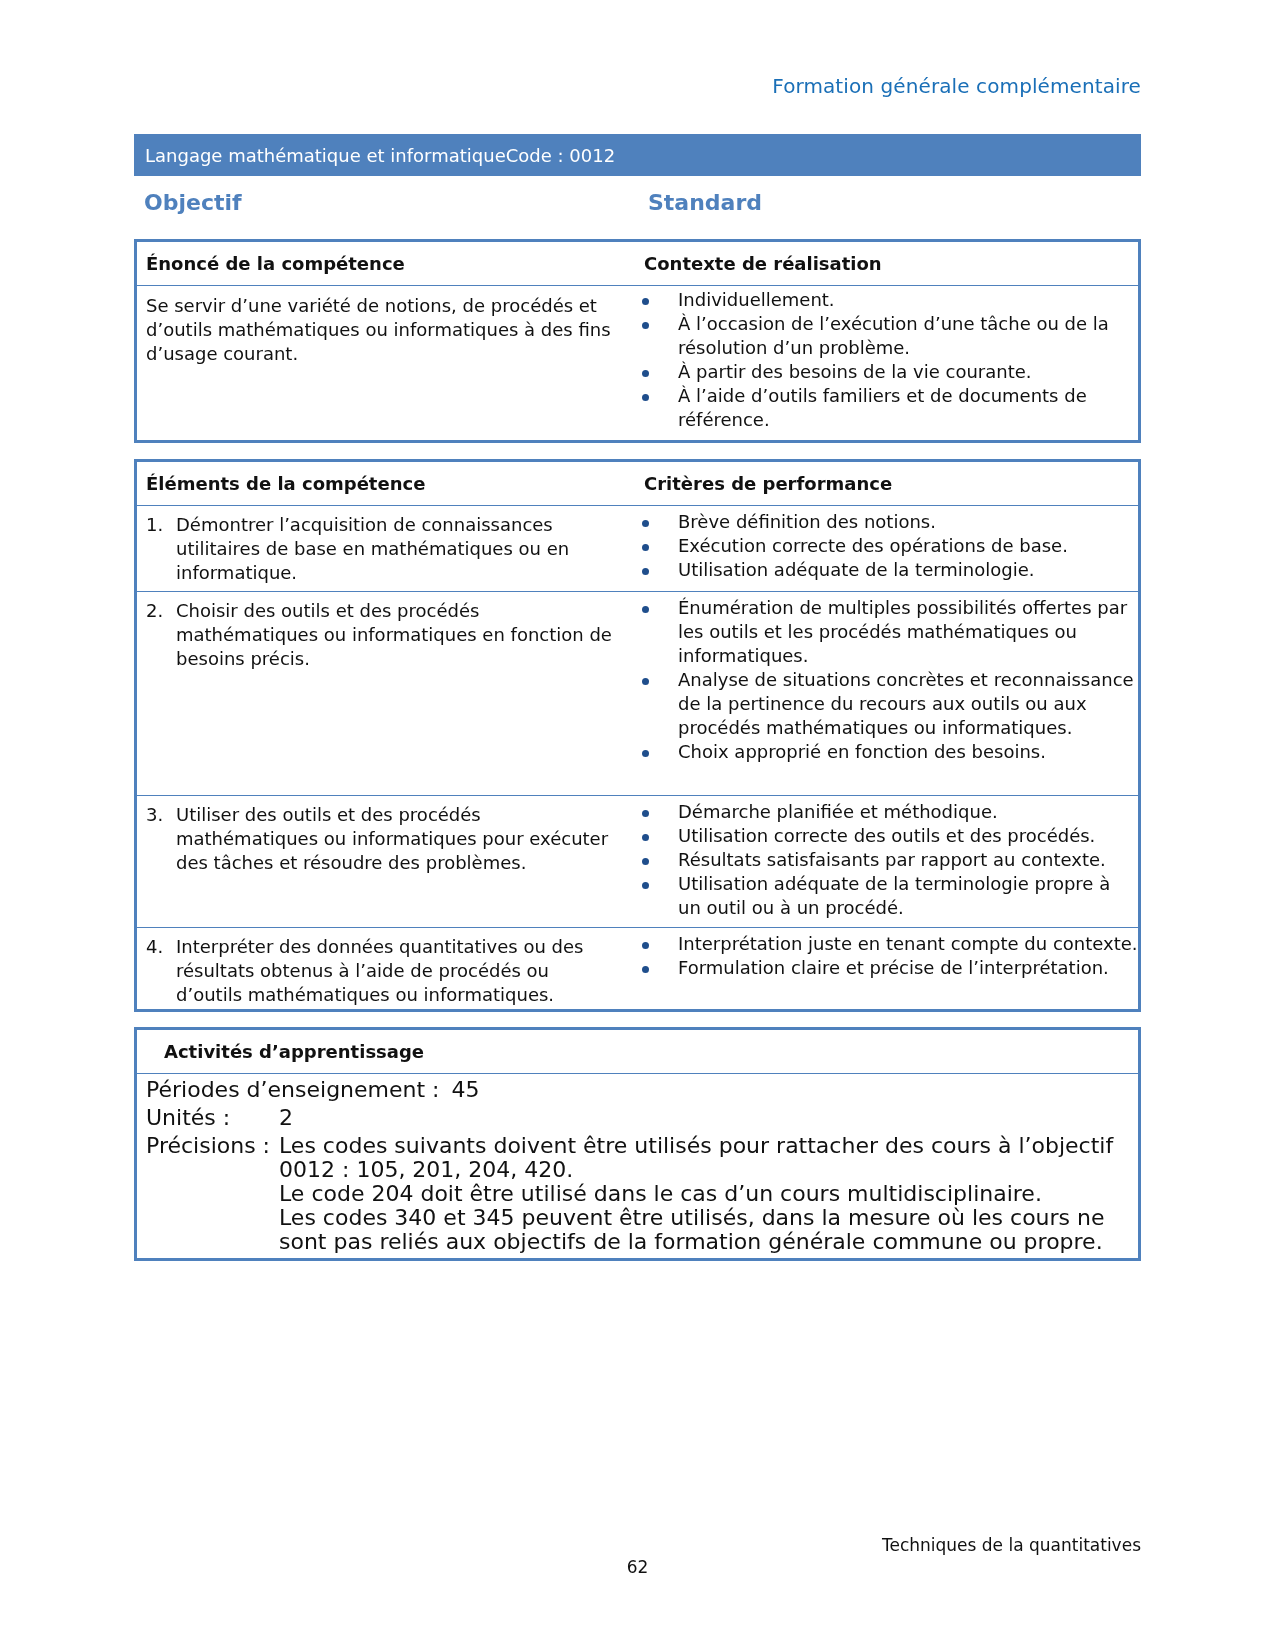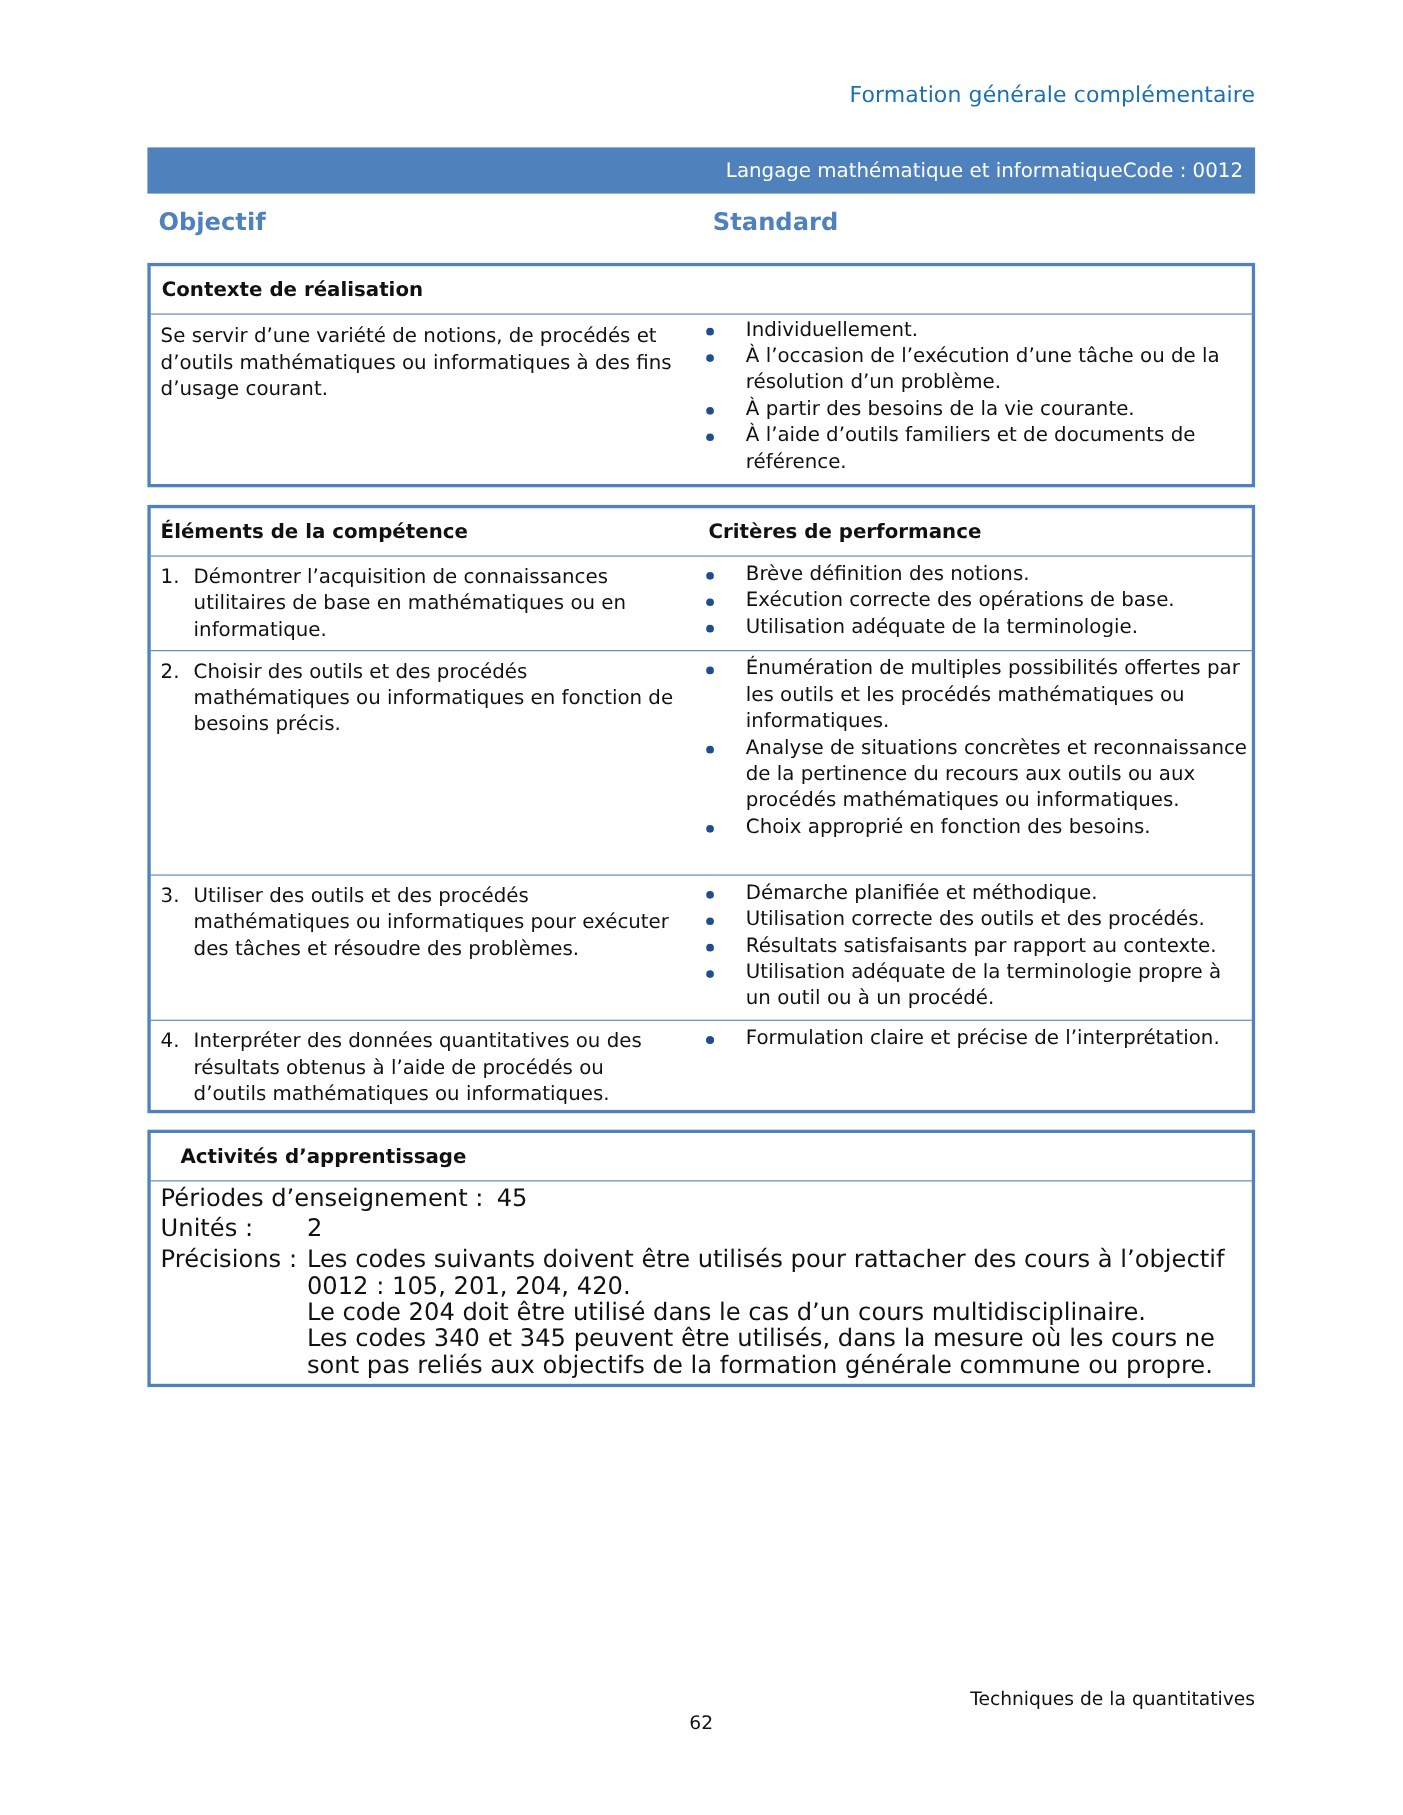--- a/index.html
+++ b/index.html
@@ -1,18 +1,18 @@
 <!DOCTYPE html>
 <html><head>
 <meta charset="utf-8">
 <style>
   html, body { margin: 0; padding: 0; background: #ffffff; }
   body { width: 1275px; height: 1650px; position: relative; font-family: "DejaVu Sans", sans-serif; color: #111; }
   .running-head { position: absolute; right: 134px; top: 74px; font-size: 20px; color: #1a6fb7; letter-spacing: 0.1px; }
-  .title-bar { position: absolute; left: 134px; top: 134px; width: 1007px; height: 42px; background: #4f81bd; color: #fff; font-size: 18px; box-sizing: border-box; padding: 0 11px; display: flex; align-items: center; justify-content: flex-end; }
+  .title-bar { position: absolute; left: 134px; top: 134px; width: 1007px; height: 42px; background: #4f81bd; color: #fff; font-size: 18px; box-sizing: border-box; padding: 0 11px; display: flex; align-items: center; justify-content: flex-start; }
   .section-heads { position: absolute; left: 134px; top: 190px; width: 1007px; height: 34px; }
   .section-heads span { position: absolute; top: 0; font-size: 22px; font-weight: bold; color: #4f81bd; }
   .sh-left { left: 10px; }
   .sh-right { left: 514px; }
   .box { position: absolute; left: 134px; width: 1007px; border: 3px solid #4f81bd; box-sizing: border-box; background: #fff; }
   .box .hdr { display: flex; height: 43px; border-bottom: 1px solid #4f81bd; font-weight: bold; font-size: 18px; align-items: center; }
   .col-l { width: 497px; padding-left: 9px; box-sizing: border-box; }
   .col-r { flex: 1; padding-left: 10px; box-sizing: border-box; }
   .row { display: flex; border-bottom: 1px solid #4f81bd; font-size: 18px; line-height: 24px; }
   .row:last-child { border-bottom: none; }
@@ -39,20 +39,21 @@
   <span>Code : 0012</span>
 </div>
 
 <div class="section-heads">
   <span class="sh-left">Objectif</span>
   <span class="sh-right">Standard</span>
 </div>
 
 <div class="box" style="top:239px; height:204px;">
   <div class="hdr">
+    <div class="col-l">Énoncé de la compétence</div>
     <div class="col-r">Contexte de réalisation</div>
   </div>
   <div class="row">
     <div class="col-l" style="padding-top:8px;">Se servir d’une variété de notions, de procédés et d’outils mathématiques ou informatiques à des fins d’usage courant.</div>
     <div class="col-r" style="padding-top:2px;">
       <ul class="bullets">
         <li><span class="dot"></span><span>Individuellement.</span></li>
         <li><span class="dot"></span><span>À l’occasion de l’exécution d’une tâche ou de la résolution d’un problème.</span></li>
         <li><span class="dot"></span><span>À partir des besoins de la vie courante.</span></li>
         <li><span class="dot"></span><span>À l’aide d’outils familiers et de documents de référence.</span></li>
@@ -106,21 +107,21 @@
       </ul>
     </div>
   </div>
 
   <div class="row">
     <div class="col-l">
         <div class="numitem"><span class="num">4.</span><span>Interpréter des données quantitatives ou des résultats obtenus à l’aide de procédés ou d’outils mathématiques ou informatiques.</span></div>
       </div>
     <div class="col-r">
       <ul class="bullets">
-        <li><span class="dot"></span></li>
+        <li><span class="dot"></span><span>Interprétation juste en tenant compte du contexte.</span></li>
         <li><span class="dot"></span><span>Formulation claire et précise de l’interprétation.</span></li>
       </ul>
     </div>
   </div>
 </div>
 
 <div class="box" style="top:1027px; height:234px;">
   <div class="hdr">
     <div class="col-l" style="width:100%;padding-left:27px;">Activités d’apprentissage</div>
   </div>

